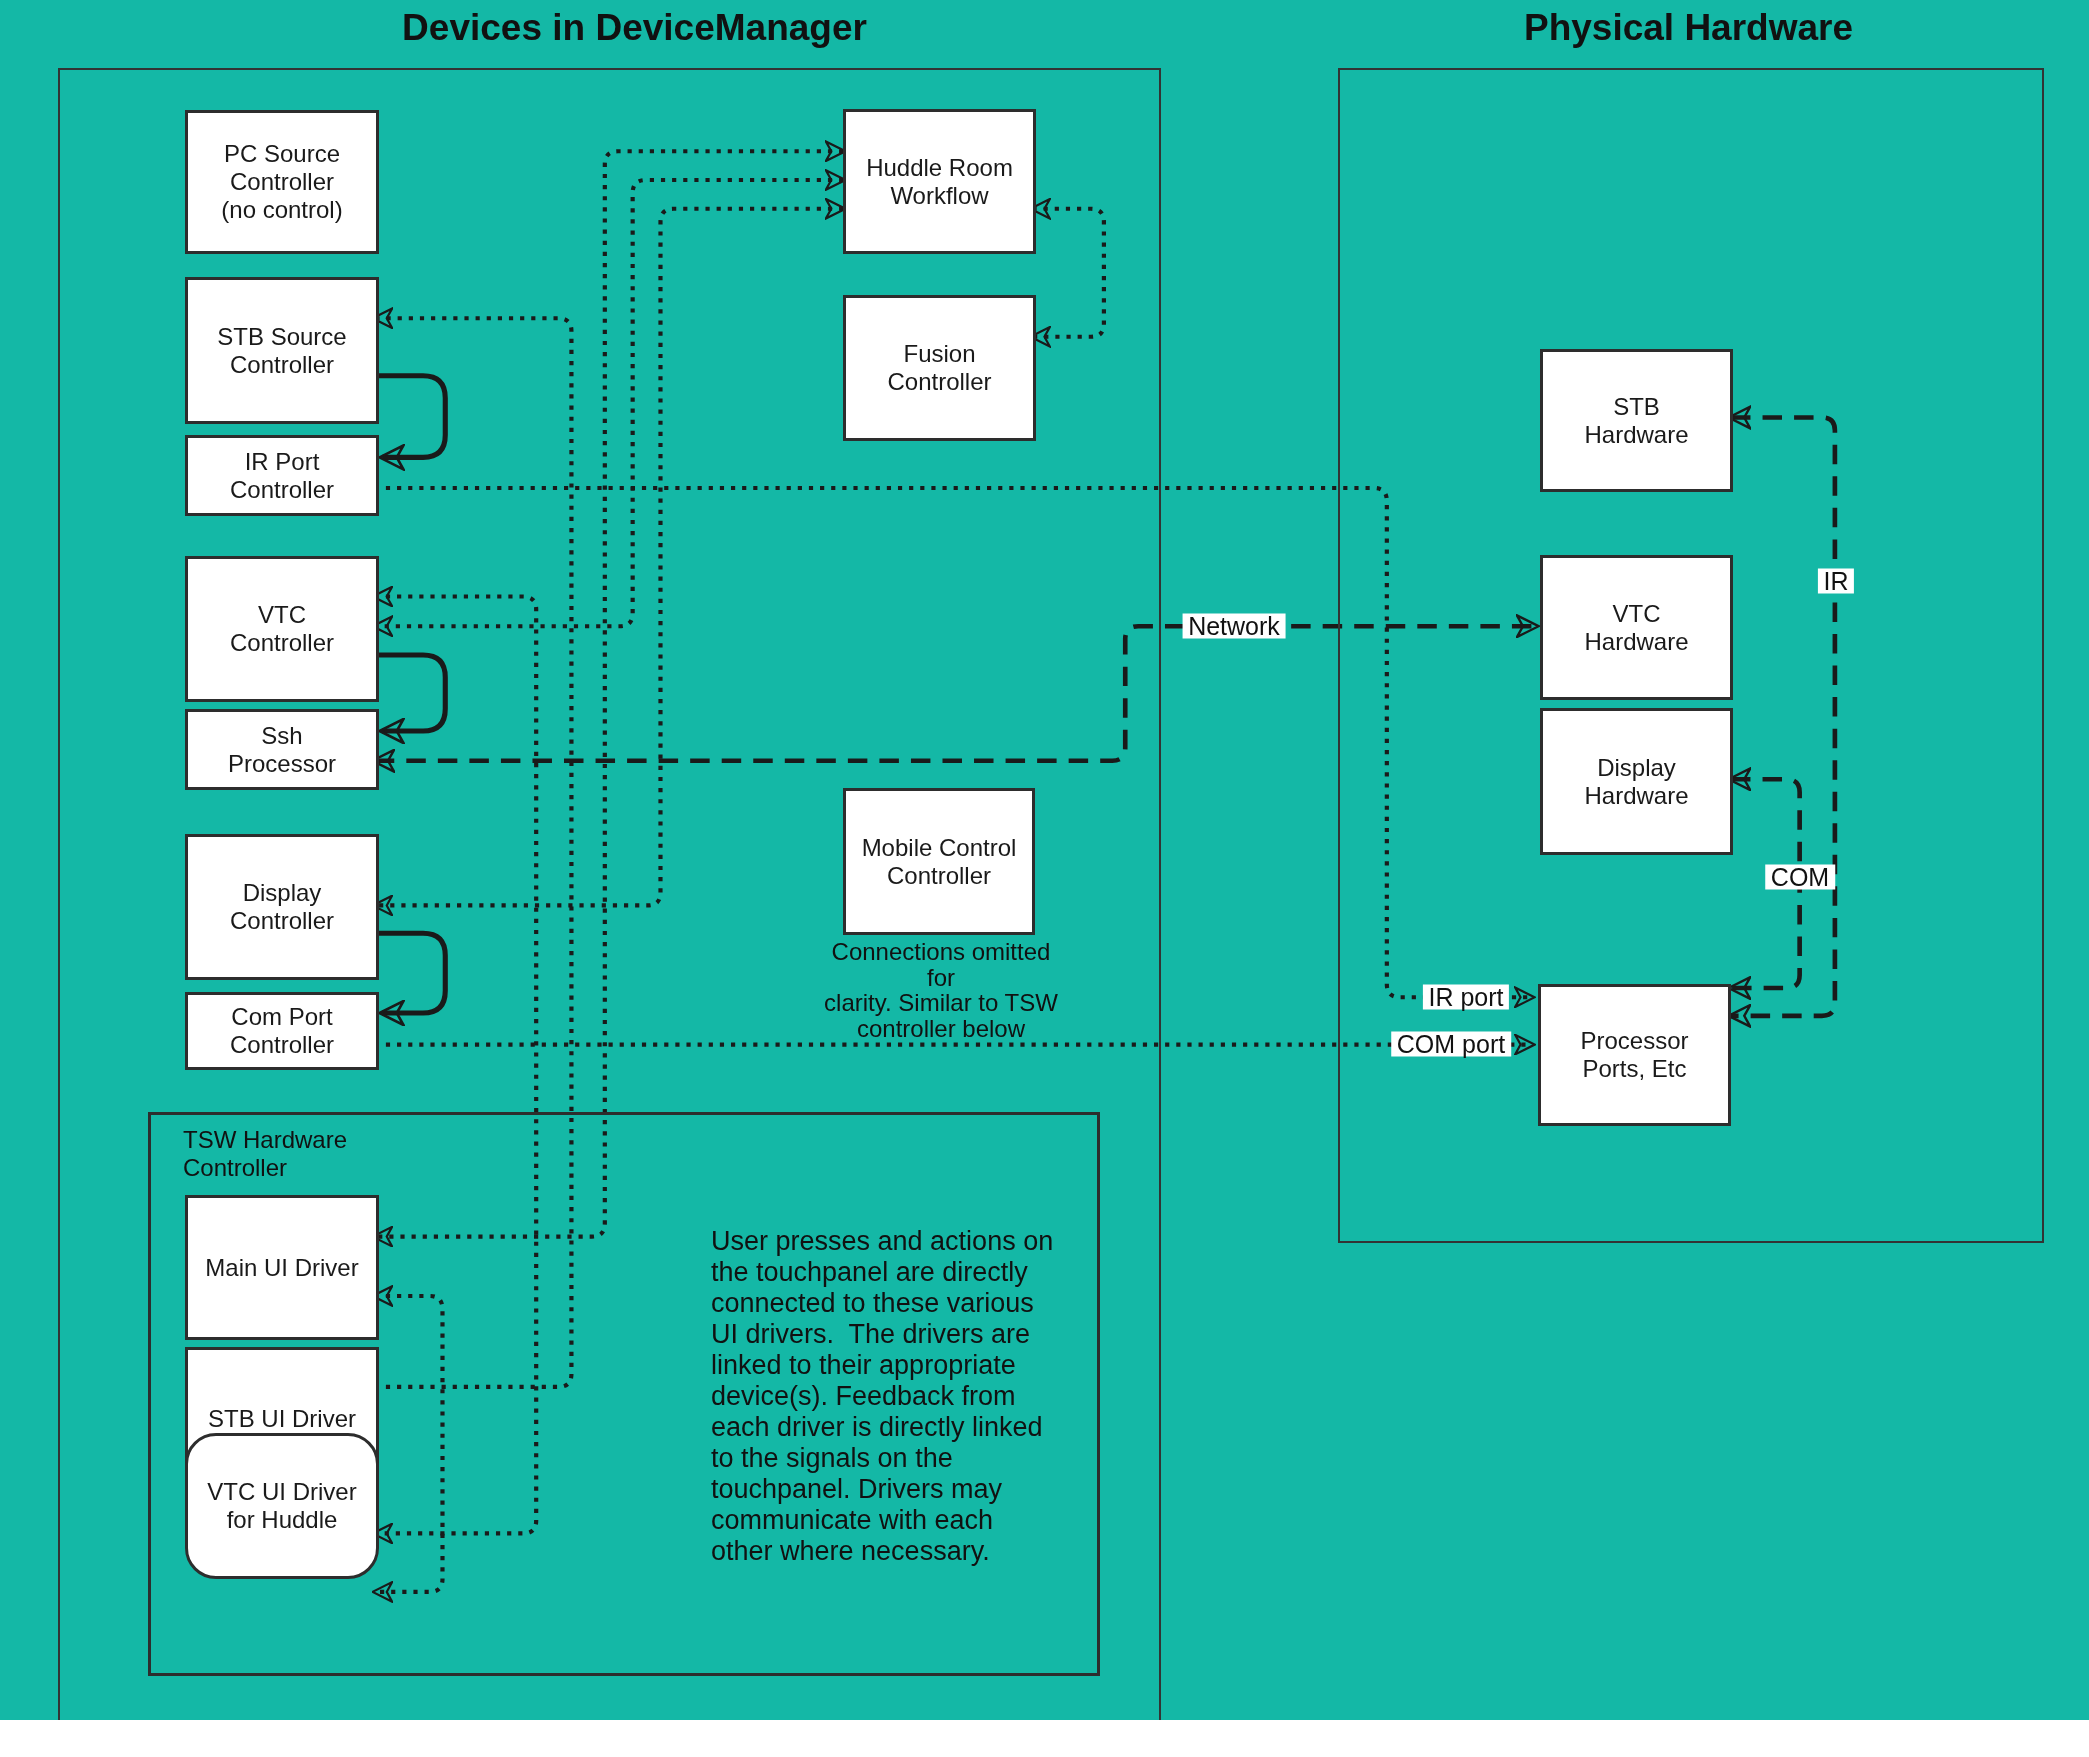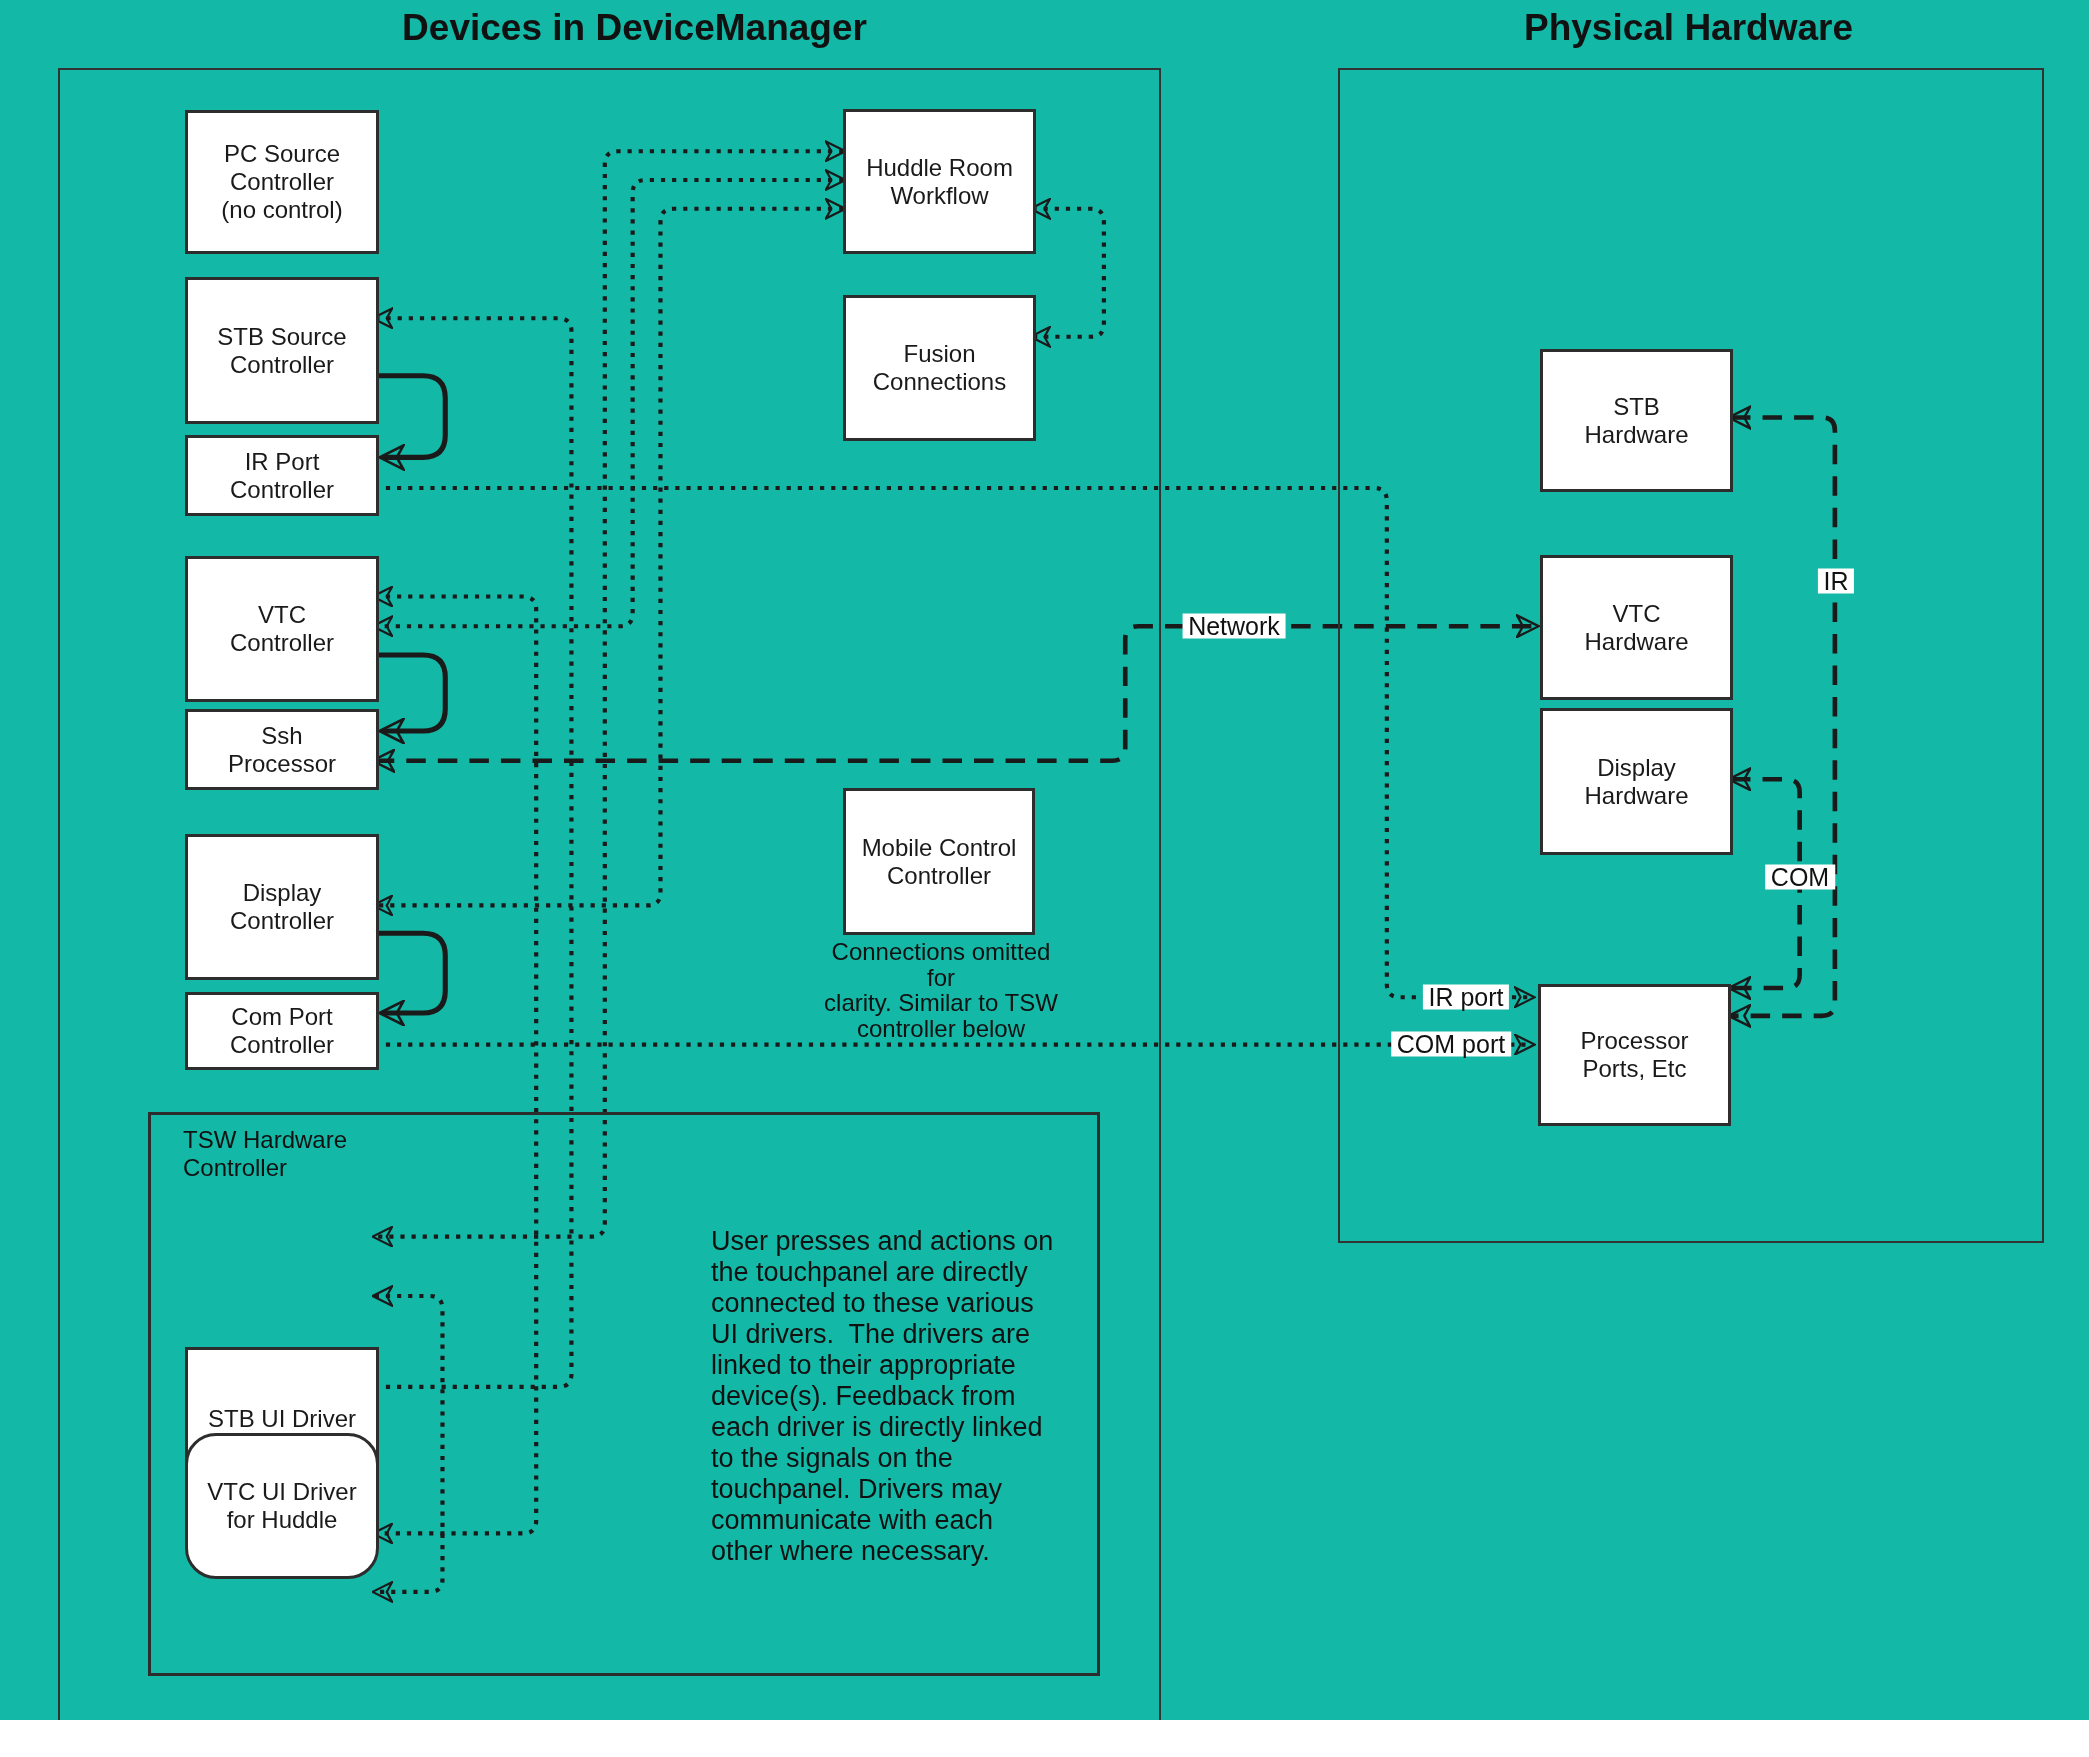--- a/index.html
+++ b/index.html
@@ -90,27 +90,28 @@
   <div class="node" style="left:185px;top:709px;width:188px;height:75px;">Ssh
 Processor</div>
   <div class="node" style="left:185px;top:834px;width:188px;height:140px;">Display
 Controller</div>
   <div class="node" style="left:185px;top:992px;width:188px;height:72px;">Com Port
 Controller</div>
 
   <div class="node" style="left:843px;top:109px;width:187px;height:139px;">Huddle Room
 Workflow</div>
   <div class="node" style="left:843px;top:295px;width:187px;height:140px;">Fusion
-Connections</div>
+Controller</div>
   <div class="node" style="left:843px;top:788px;width:186px;height:141px;">Mobile Control
 Controller</div>
   <div class="caption" style="left:816px;top:939px;width:250px;">Connections omitted for
 clarity. Similar to TSW
 controller below</div>
 
+  <div class="node" style="left:185px;top:1195px;width:188px;height:139px;">Main UI Driver</div>
   <div class="node" style="left:185px;top:1347px;width:188px;height:137px;">STB UI Driver</div>
   <div class="node" style="left:185px;top:1433px;width:188px;height:140px;border-radius:31px;">VTC UI Driver
 for Huddle</div>
 
   <div class="paragraph" style="left:711px;top:1226px;width:362px;">User presses and actions on
 the touchpanel are directly
 connected to these various
 UI drivers.  The drivers are
 linked to their appropriate
 device(s). Feedback from

